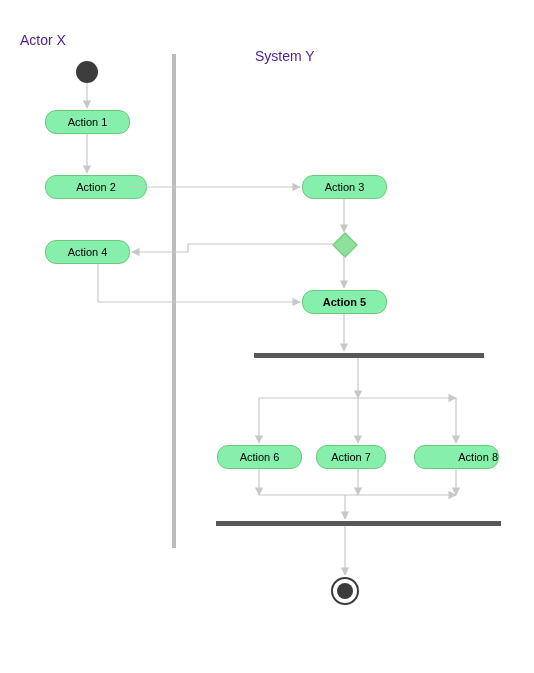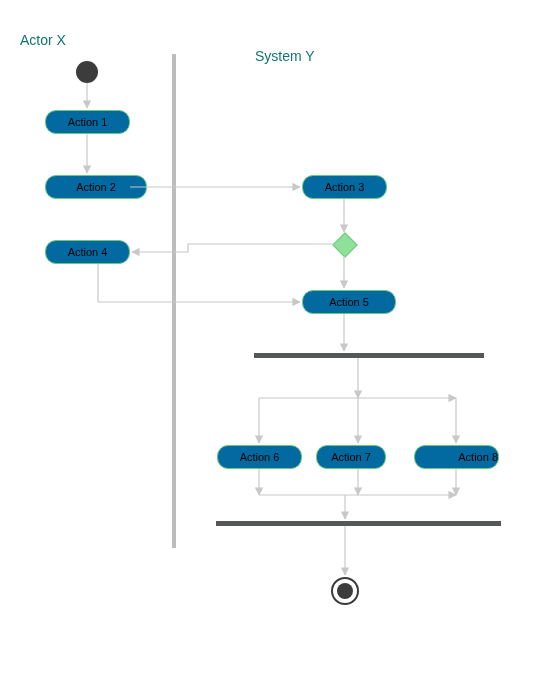--- a/index.html
+++ b/index.html
@@ -1,21 +1,21 @@
 <!DOCTYPE html>
 <html><head>
 <meta charset="utf-8">
 <style>
   html, body { margin: 0; padding: 0; background: #fff; font-family: Arial, Helvetica, sans-serif; }
   .canvas { position: relative; width: 534px; height: 673px; }
-  .lane-header { position: absolute; font-size: 14px; color: #0f766e; }
+  .lane-header { position: absolute; font-size: 14px; color: #4c1d95; }
   .lane-divider { position: absolute; background: #bdbdbd; }
   .activity {
     position: absolute;
-    background: #0369a1;
+    background: #86efac;
     border: 1px solid #6bc97a;
     border-radius: 11px;
     font-size: 11px;
     color: #000;
     text-align: center;
     box-sizing: border-box;
     height: 24px;
     line-height: 22px;
   }
   .initial-node { position: absolute; border-radius: 50%; background: #3c3c3c; }
@@ -39,21 +39,21 @@
   <div class="lane-header" style="left:255px; top:48px;">System Y</div>
 
   <div class="lane-divider" style="left:172px; top:54px; width:4px; height:494px;"></div>
 
   <div class="initial-node" style="left:76px; top:61px; width:22px; height:22px;"></div>
 
   <div class="activity" style="left:45px;  top:110px; width:85px;">Action 1</div>
   <div class="activity" style="left:45px;  top:175px; width:102px;">Action 2</div>
   <div class="activity" style="left:302px; top:175px; width:85px;text-align:center;">Action 3</div>
   <div class="activity" style="left:45px;  top:240px; width:85px;">Action 4</div>
-  <div class="activity" style="left:302px; top:290px; width:94px;">Action 5</div>
+  <div class="activity" style="left:302px; top:290px; width:85px;font-weight:bold;">Action 5</div>
   <div class="activity" style="left:217px; top:445px; width:85px;">Action 6</div>
   <div class="activity" style="left:316px; top:445px; width:70px;">Action 7</div>
   <div class="activity" style="left:414px; top:445px; width:85px;text-align:right;">Action 8</div>
 
   <div class="decision" style="left:336px; top:236px; width:16px; height:16px;"></div>
 
   <div class="bar" style="left:254px; top:353px; width:230px;"></div>
   <div class="bar" style="left:216px; top:521px; width:285px;"></div>
 
   <div class="final-outer" style="left:331px; top:577px; width:28px; height:28px;"></div>

